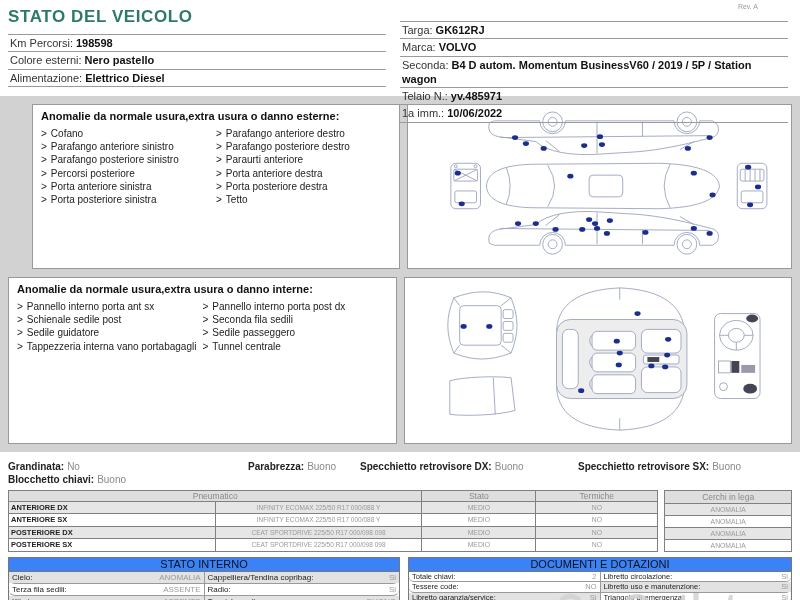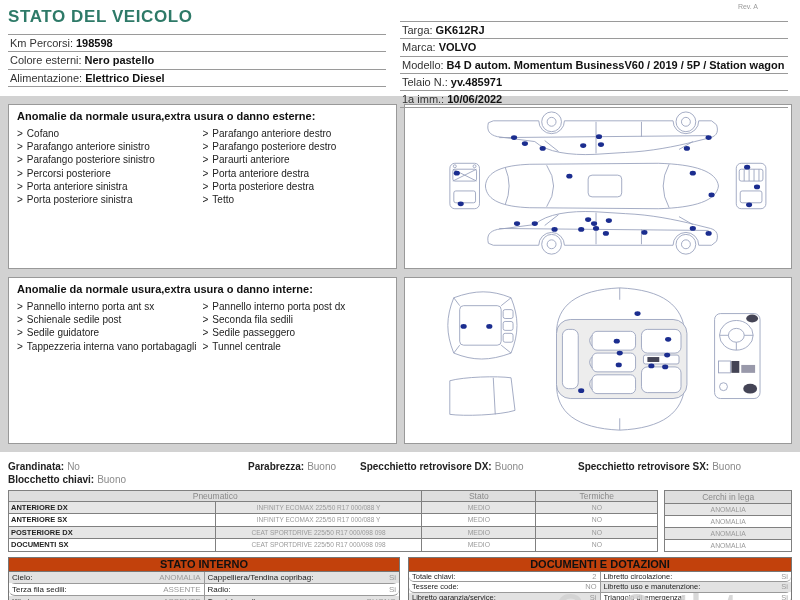--- a/index.html
+++ b/index.html
@@ -12,21 +12,21 @@
   .title{font-size:17px;font-weight:bold;color:#2e7a68;letter-spacing:.6px;margin:2px 0 7px;}
   .info-left{width:378px;margin-top:3px;}
   .info-right{position:absolute;top:21px;left:400px;width:388px;}
   .info-row{border-bottom:1px solid #9a9a9a;padding:1px 2px;font-size:11px;color:#333;line-height:1.3;}
   .info-left .info-row:first-child,.info-right .info-row:first-child{border-top:1px solid #9a9a9a;}
   .info-val{font-weight:bold;color:#111;margin-left:3px;}
 
   
   .gray-wrap{background:#d2d2d2;padding:8px;height:356px;box-sizing:border-box;display:flex;flex-direction:column;gap:8px;}
   .sec-row{display:flex;gap:7px;}
-  .row1{height:185px;} .row2{height:169px;}
+  .row1{height:185px;margin-left:24px;} .row2{height:169px;}
   .panel{background:#fff;border:1px solid #999;box-sizing:border-box;height:100%;}
   .list-panel{width:389px;padding:5px 8px;}
   .diagram-panel{flex:1;display:flex;align-items:center;justify-content:center;}
   .panel-title{font-size:11px;font-weight:bold;color:#111;margin:0 0 5px;}
   .cols{display:flex;}
   ul.col{width:50%;list-style:none;margin:0;padding:0;font-size:10px;color:#222;line-height:1.32;}
   ul.col li{white-space:normal;}
   .arrow{margin-right:4px;}
 
   
@@ -47,21 +47,21 @@
   td.cv{font-size:6.8px;color:#9a9a9a;text-align:center;}
   col.c-stato{width:114px;} col.c-term{width:122px;}
   tr.alt{background:#e6e6e6;}
   .cerchi{width:128px;table-layout:fixed;}
   .cerchi th{border:1px solid #808080;font-size:8.5px;font-weight:normal;color:#8a8a8a;background:#dedede;height:9px;}
   .cerchi td{border:1px solid #808080;font-size:6.8px;color:#9a9a9a;text-align:center;height:9px;}
 
   .pair-tables{display:flex;gap:8px;margin-top:5px;}
   .ptable{border:1px solid #777;box-sizing:border-box;background:#fff;}
   .stato-t{width:392px;} .doc-t{width:384px;}
-  .ptable .hdr{background:#c2410c;font-size:11px;font-weight:bold;color:#111;text-align:center;height:13px;line-height:13px;border-bottom:1px solid #777;}
+  .ptable .hdr{background:#3b82f6;font-size:11px;font-weight:normal;color:#111;text-align:center;height:13px;line-height:13px;border-bottom:1px solid #777;}
   .prow{display:flex;border-bottom:1px solid #9a9a9a;border-radius:6px;}
   .prow:last-child{border-bottom:none;}
   .pcell{flex:1;display:flex;align-items:center;border-right:1px solid #9a9a9a;padding:0 3px;box-sizing:border-box;min-width:0;}
   .pcell:last-child{border-right:none;}
   .stato-t .pcell{height:11px;font-size:8px;}
   .doc-t .pcell{height:9.6px;font-size:7.5px;}
   .sub{flex:1;display:flex;min-width:0;align-items:center;}
   .sub + .sub{border-left:1px solid #9a9a9a;padding-left:3px;margin-left:3px;}
   .pl{color:#222;white-space:nowrap;overflow:hidden;}
   .pv{margin-left:auto;color:#9a9a9a;padding-left:4px;white-space:nowrap;}
@@ -83,21 +83,21 @@
     <div class="rev">Rev. A</div>
     <div class="title">STATO DEL VEICOLO</div>
     <div class="info-left" id="left-info">
         <div class="info-row"><span class="info-lbl">Km Percorsi:</span><span class="info-val">198598</span></div>
         <div class="info-row"><span class="info-lbl">Colore esterni:</span><span class="info-val">Nero pastello</span></div>
         <div class="info-row"><span class="info-lbl">Alimentazione:</span><span class="info-val">Elettrico Diesel</span></div>
       </div>
     <div class="info-right" id="right-info">
         <div class="info-row"><span class="info-lbl">Targa:</span><span class="info-val">GK612RJ</span></div>
         <div class="info-row"><span class="info-lbl">Marca:</span><span class="info-val">VOLVO</span></div>
-        <div class="info-row"><span class="info-lbl">Modello:</span><span class="info-val">B4 D autom. Momentum BusinessV60 / 2019 / 5P / Station wagon</span></div>
+        <div class="info-row"><span class="info-lbl">Seconda:</span><span class="info-val">B4 D autom. Momentum BusinessV60 / 2019 / 5P / Station wagon</span></div>
         <div class="info-row"><span class="info-lbl">Telaio N.:</span><span class="info-val">yv.485971</span></div>
         <div class="info-row"><span class="info-lbl">1a imm.:</span><span class="info-val">10/06/2022</span></div>
       </div>
   </div>
 
   <div class="gray-wrap">
 
     <div class="sec-row row1">
       <div class="panel list-panel">
         <div class="panel-title">Anomalie da normale usura,extra usura o danno esterne:</div>
@@ -321,21 +321,21 @@
               <td class="cv">MEDIO</td>
               <td class="cv">NO</td>
             </tr>
             <tr class="alt">
               <td class="pos">POSTERIORE DX</td>
               <td class="desc">CEAT SPORTDRIVE 225/50 R17 000/098 098</td>
               <td class="cv">MEDIO</td>
               <td class="cv">NO</td>
             </tr>
             <tr>
-              <td class="pos">DOCUMENTI SX</td>
+              <td class="pos">POSTERIORE SX</td>
               <td class="desc">CEAT SPORTDRIVE 225/50 R17 000/098 098</td>
               <td class="cv">MEDIO</td>
               <td class="cv">NO</td>
             </tr>
           </tbody>
       </table>
       <table class="cerchi">
         <thead>
             <tr>
               <th>Cerchi in lega</th>

